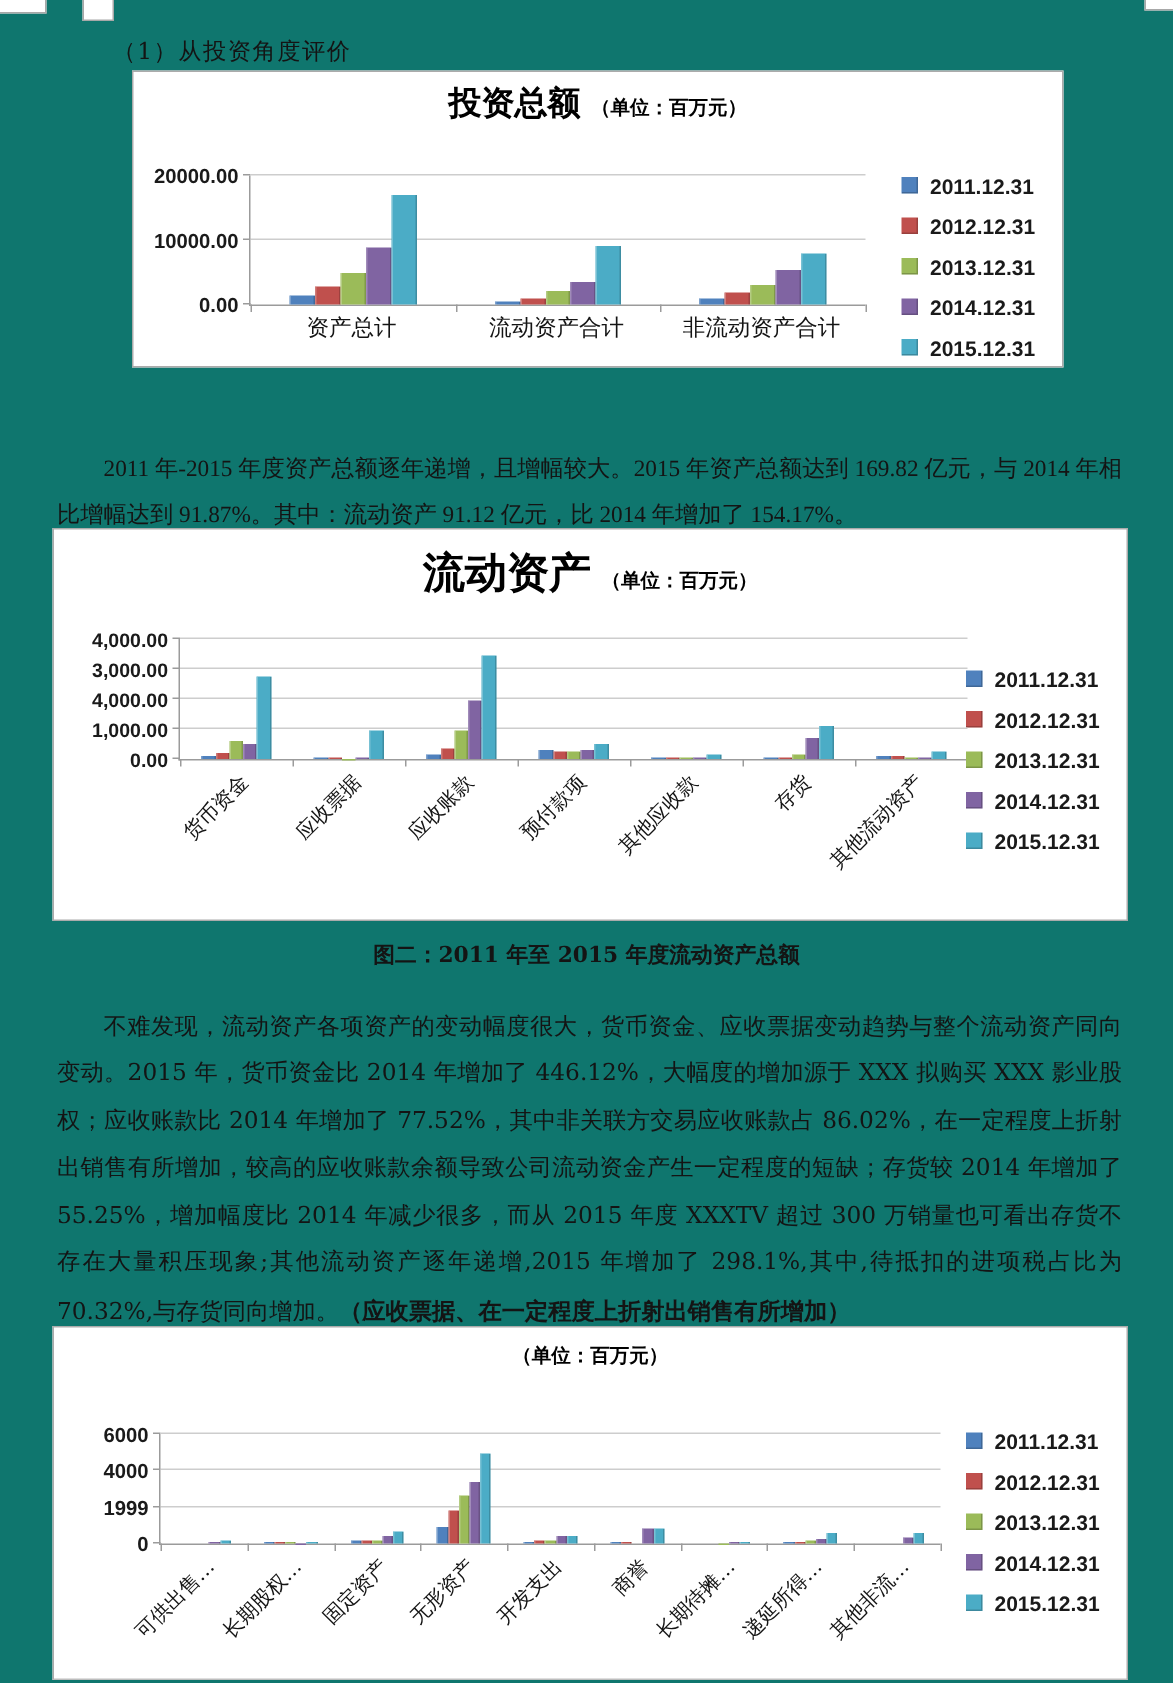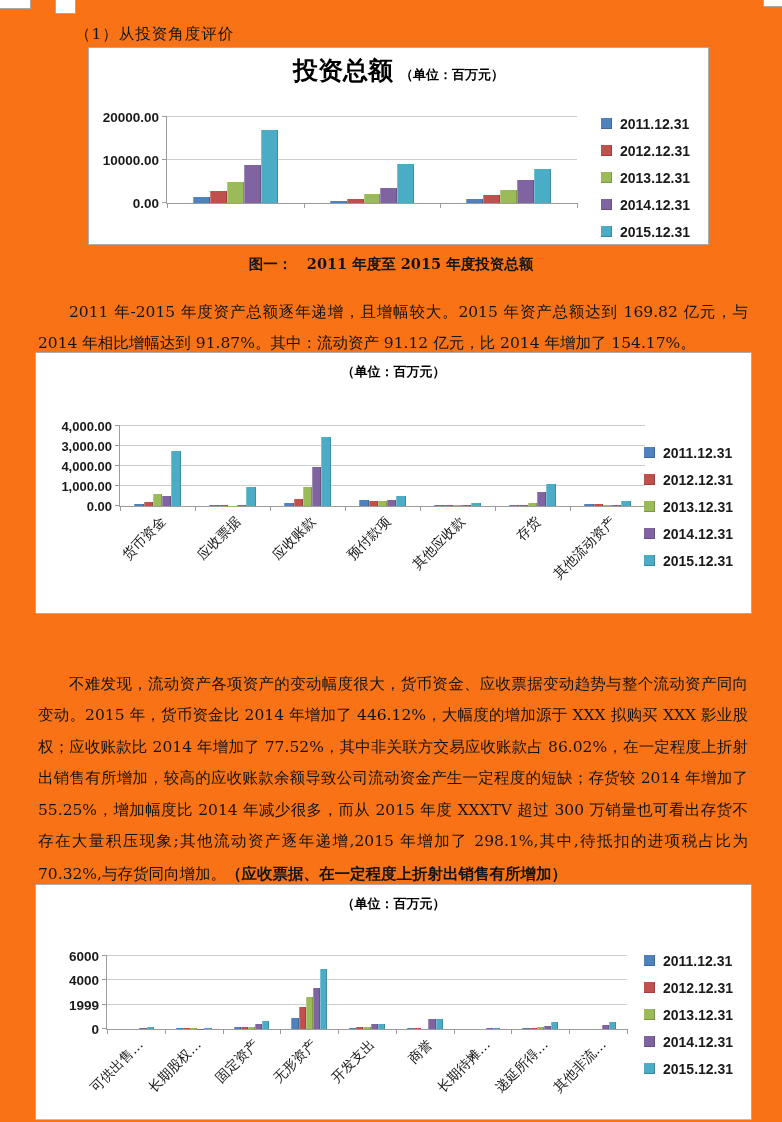--- a/index.html
+++ b/index.html
@@ -1,48 +1,48 @@
 <!DOCTYPE html>
 <html><head>
 <meta charset="utf-8">
 <style>
   html,body{margin:0;padding:0;background:#ffffff;}
-  .page{position:relative;width:782px;height:1122px;background:#f97316;overflow:hidden;
+  .page{position:relative;width:782px;height:1122px;background:#0f766e;overflow:hidden;
         font-family:"DejaVu Serif","Liberation Serif",serif;color:#141414;}
 
   
   .corner-mark{position:absolute;border:1px solid #a8a8a8;background:#fff;}
   .cm-tl1{left:0;top:-4px;width:30px;height:12px;border-left:none;border-top:none;}
   .cm-tl2{left:55px;top:-4px;width:19px;height:17px;border-top:none;}
   .cm-tr{right:0;top:-4px;width:18px;height:10px;border-right:none;border-top:none;}
 
   .heading{position:absolute;left:75px;top:24px;font-size:15.5px;letter-spacing:1px;}
 
   .caption{position:absolute;left:0;width:782px;text-align:center;font-size:14.5px;font-weight:bold;}
   .caption-1{top:255px;}
   .caption-2{top:627px;}
 
   .para{position:absolute;left:38px;width:710px;font-size:15.5px;line-height:31.5px;
         text-align:justify;text-indent:2em;}
-  .para-1{top:281px;}
+  .para-1{top:281px;font-family:Liberation Serif, serif;}
   .para-2{top:653px;}
   .para b{font-weight:bold;}
 
   
   .chart-box{position:absolute;background:#fff;border:1px solid #ababab;}
   [data-chart="0"]{left:88px;top:47px;width:619px;height:196px;}
   [data-chart="1"]{left:35px;top:352px;width:715px;height:260px;}
   [data-chart="2"]{left:35px;top:884px;width:715px;height:234px;border-bottom-color:#bdbdbd;}
 
   .chart-title{position:absolute;left:0;right:0;display:flex;justify-content:center;
                align-items:baseline;gap:7px;white-space:nowrap;}
   [data-chart="0"] .chart-title{top:6px;}
   [data-chart="1"] .chart-title{top:10px;}
   [data-chart="2"] .chart-title{top:10px;}
-  .chart-title .t-main{font-weight:bold;font-size:25px;color:#000;}
+  .chart-title .t-main{font-weight:bold;font-size:22px;color:#000;}
   [data-chart="1"] .t-main,[data-chart="2"] .t-main{font-size:28px;}
   .chart-title .t-unit{font-weight:bold;font-size:13px;color:#000;}
 
   .plot{position:absolute;border-left:1px solid #9b9b9b;border-bottom:1px solid #9b9b9b;}
   [data-chart="0"] .plot{left:77px;top:69px;width:410px;height:86px;}
   [data-chart="1"] .plot{left:83px;top:73px;width:525px;height:80px;}
   [data-chart="2"] .plot{left:70px;top:71px;width:520px;height:73px;}
 
   .gridline{position:absolute;left:0;right:0;height:1px;background:#cdcdcd;z-index:1;}
   .ytickmark{position:absolute;left:-5px;width:5px;height:1px;background:#9b9b9b;}
@@ -125,20 +125,25 @@
             <div class="bar" style="height: 15%; background: rgb(155, 187, 89);"></div>
             <div class="bar" style="height: 26.35%; background: rgb(128, 100, 162);"></div>
             <div class="bar" style="height: 39.35%; background: rgb(75, 172, 198);"></div>
           </div>
         </div>
         <div class="xtickmark" style="left: 0%;"></div>
         <div class="xtickmark" style="left: 33.3333%;"></div>
         <div class="xtickmark" style="left: 66.6667%;"></div>
         <div class="xtickmark" style="left: 100%;"></div>
       </div>
+    <div class="xlabels">
+        <span>资产总计</span>
+        <span>流动资产合计</span>
+        <span>非流动资产合计</span>
+      </div>
     <div class="legend">
         <div class="legend-item">
           <span class="swatch" style="background: rgb(79, 129, 189);"></span>
           <span>2011.12.31</span>
         </div>
         <div class="legend-item">
           <span class="swatch" style="background: rgb(192, 80, 77);"></span>
           <span>2012.12.31</span>
         </div>
         <div class="legend-item">
@@ -149,26 +154,26 @@
           <span class="swatch" style="background: rgb(128, 100, 162);"></span>
           <span>2014.12.31</span>
         </div>
         <div class="legend-item">
           <span class="swatch" style="background: rgb(75, 172, 198);"></span>
           <span>2015.12.31</span>
         </div>
       </div>
   </div>
 
-  <div class="caption caption-1">图一：　2011 年度至 2015 年度投资总额</div>
 
   <p class="para para-1">2011 年-2015 年度资产总额逐年递增，且增幅较大。2015 年资产总额达到 169.82 亿元，与 2014 年相比增幅达到 91.87%。其中：流动资产 91.12 亿元，比 2014 年增加了 154.17%。</p>
 
   <div class="chart-box" data-chart="1">
     <div class="chart-title">
+      <span class="t-main">流动资产</span>
       <span class="t-unit">（单位：百万元）</span>
     </div>
     <div class="ylabels">
         <span style="bottom: calc(0% - 8px);">0.00</span>
         <span style="bottom: calc(25% - 8px);">1,000.00</span>
         <span style="bottom: calc(50% - 8px);">4,000.00</span>
         <span style="bottom: calc(75% - 8px);">3,000.00</span>
         <span style="bottom: calc(100% - 8px); margin-left: 48px;">4,000.00</span>
       </div>
     <div class="plot">
@@ -267,20 +272,21 @@
           <span class="swatch" style="background: rgb(128, 100, 162);"></span>
           <span>2014.12.31</span>
         </div>
         <div class="legend-item">
           <span class="swatch" style="background: rgb(75, 172, 198);"></span>
           <span>2015.12.31</span>
         </div>
       </div>
   </div>
 
+  <div class="caption caption-2">图二：2011 年至 2015 年度流动资产总额</div>
 
   <p class="para para-2"><span>不难发现，流动资产各项资产的变动幅度很大，货币资金、应收票据变动趋势与整个流动资产同向变动。2015 年，货币资金比 2014 年增加了 446.12%，大幅度的增加源于 XXX 拟购买 XXX 影业股权；应收账款比 2014 年增加了 77.52%，其中非关联方交易应收账款占 86.02%，在一定程度上折射出销售有所增加，较高的应收账款余额导致公司流动资金产生一定程度的短缺；存货较 2014 年增加了 55.25%，增加幅度比 2014 年减少很多，而从 2015 年度 XXXTV 超过 300 万销量也可看出存货不存在大量积压现象;其他流动资产逐年递增,2015 年增加了 298.1%,其中,待抵扣的进项税占比为 70.32%,与存货同向增加。</span><b>（应收票据、在一定程度上折射出销售有所增加）</b></p>
 
   <div class="chart-box" data-chart="2">
     <div class="chart-title">
       <span class="t-unit">（单位：百万元）</span>
     </div>
     <div class="ylabels">
         <span style="bottom: calc(0% - 8px);">0</span>
         <span style="bottom: calc(33.3333% - 8px);">1999</span>

